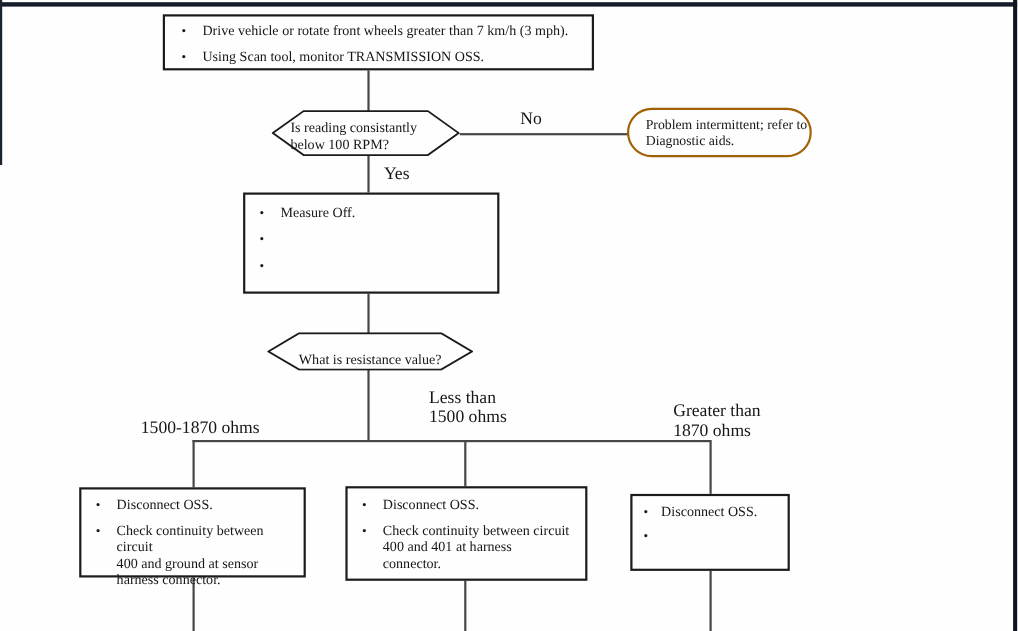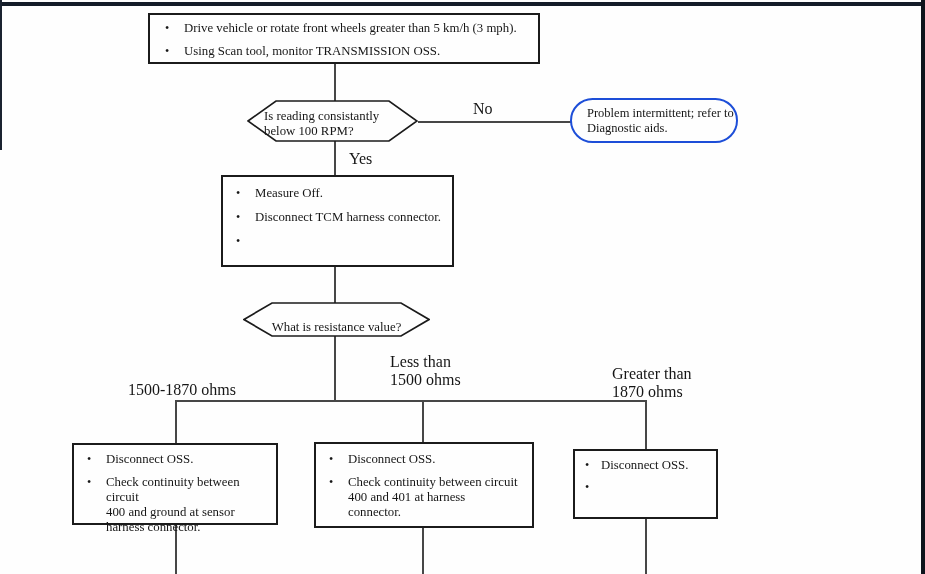--- a/index.html
+++ b/index.html
@@ -42,21 +42,21 @@
     display:flex;align-items:center;
     font-size:12.8px;line-height:1.18;white-space:pre-line;
   }
   .hex-label.left{justify-content:flex-start;padding-left:17px;box-sizing:border-box;}
   .hex-label.center{justify-content:center;text-align:center;}
 
   
   .term{
     position:absolute;
     background:#fefefe;
-    border:2px solid #1d4ed8;
+    border:2px solid #a16207;
     border-radius:23px;
     box-sizing:border-box;
     display:flex;align-items:center;
     padding-left:15px;
     font-size:12.5px;line-height:1.2;
     white-space:pre-line;
   }
 
   
   .lbl{position:absolute;font-size:16px;line-height:1.15;white-space:pre-line;}
@@ -80,21 +80,21 @@
   <div class="vline" style="left:422px;top:400px;height:43px"></div>
   <div class="vline" style="left:645px;top:400px;height:49px"></div>
   <div class="vline" style="left:175px;top:524px;height:50px"></div>
   <div class="vline" style="left:422px;top:527px;height:47px"></div>
   <div class="vline" style="left:645px;top:518px;height:56px"></div>
 
   <div class="pbox" style="left:148px;top:13px;width:392px;height:51px;padding:6px 4px 0 15px">
     <div class="items" style="gap:8px">
       <div class="li">
         <span class="bul">•</span>
-        <span class="txt">Drive vehicle or rotate front wheels greater than 5 km/h (3 mph).</span>
+        <span class="txt">Drive vehicle or rotate front wheels greater than 7 km/h (3 mph).</span>
       </div>
       <div class="li">
         <span class="bul">•</span>
         <span class="txt">Using Scan tool, monitor TRANSMISSION OSS.</span>
       </div>
     </div>
   </div>
 
   <div class="hex" style="left:247px;top:100px;width:171px;height:48px">
     <svg width="171" height="42" viewBox="0 0 171 42">
@@ -111,21 +111,20 @@
 Diagnostic aids.</div>
 
   <div class="pbox" style="left:221px;top:175px;width:233px;height:92px;padding:9px 4px 0 13px">
     <div class="items" style="gap:9px">
       <div class="li">
         <span class="bul">•</span>
         <span class="txt">Measure Off.</span>
       </div>
       <div class="li">
         <span class="bul">•</span>
-        <span class="txt">Disconnect TCM harness connector.</span>
       </div>
       <div class="li">
         <span class="bul">•</span>
       </div>
     </div>
   </div>
 
   <div class="hex" style="left:243px;top:302px;width:187px;height:51px">
     <svg width="187" height="35" viewBox="0 0 187 35">
       <polygon points="1,17.5 29,1 158,1 186,17.5 158,34 29,34" fill="#fefefe" stroke="#1b1b1b" stroke-width="1.7"></polygon>

